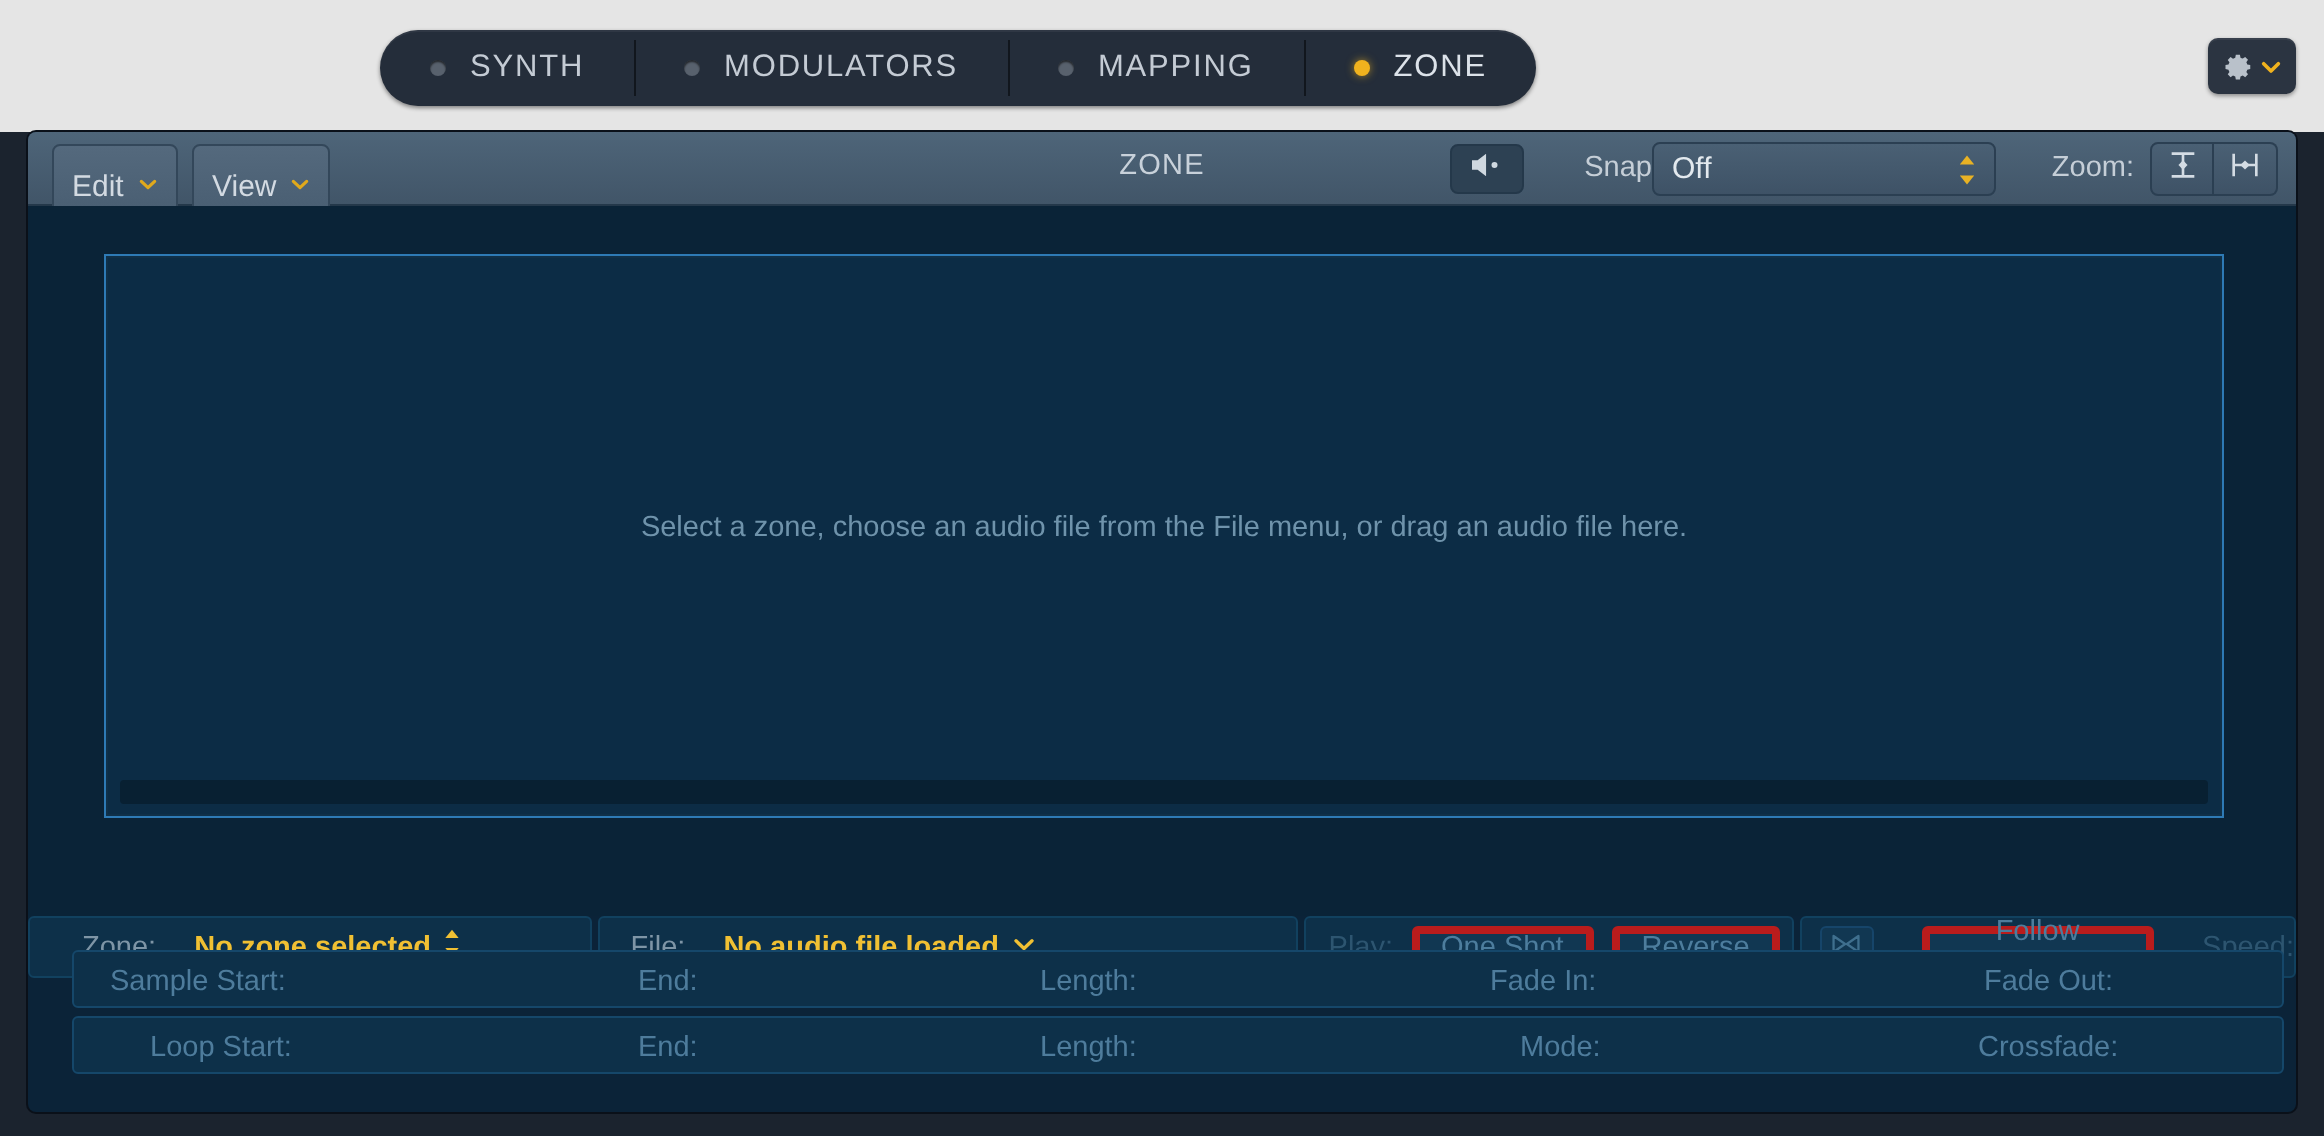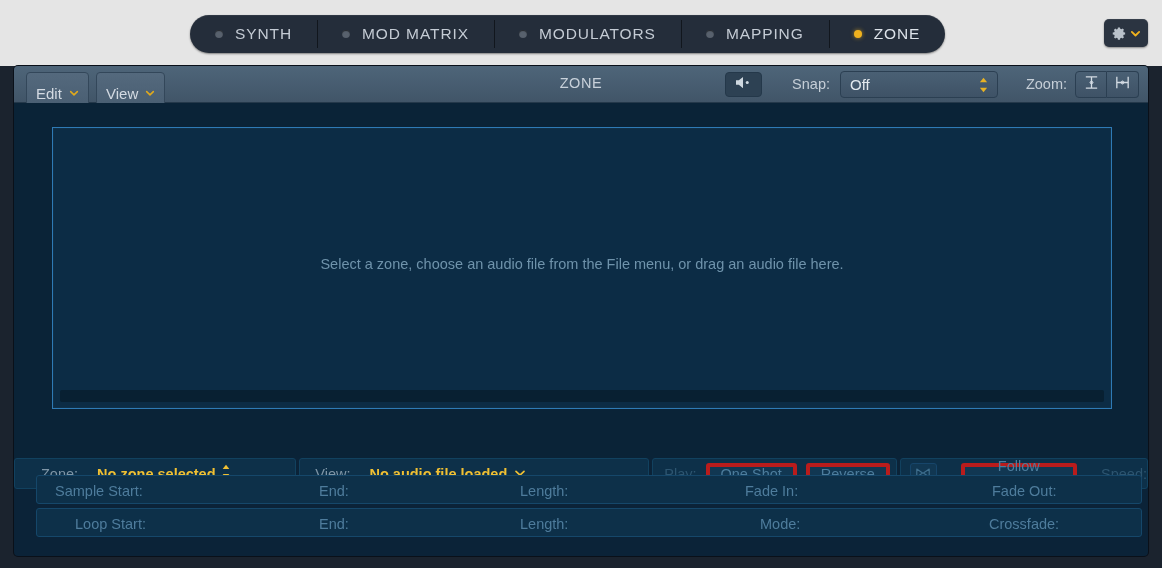--- a/index.html
+++ b/index.html
@@ -149,21 +149,21 @@
   }
 
   .snap-label {
     position: absolute;
     right: 318px; top: 10px;
     font-size: 14.5px; color: #c5ced7;
   }
   .snap-select {
     position: absolute;
     right: 150px; top: 5px;
-    width: 158px; height: 27px;
+    width: 172px; height: 27px;
     background: linear-gradient(#4a6074, #3e5266);
     border: 1px solid #2b3f52;
     border-radius: 4px;
     display: flex; align-items: center;
     cursor: default;
   }
   .snap-select .val {
     font-size: 15px; color: #e3e9ee;
     margin-left: 9px;
   }
@@ -300,24 +300,20 @@
 <div id="app">
 
   <div class="tabbar-wrap">
     <div class="tabgroup">
 
       <div class="tab">
         <span class="tab-dot"></span>
         <span class="tab-label">SYNTH</span>
       </div>
 
-      <div class="tab">
-        <span class="tab-dot"></span>
-        <span class="tab-label">MOD MATRIX</span>
-      </div>
 
       <div class="tab">
         <span class="tab-dot"></span>
         <span class="tab-label">MODULATORS</span>
       </div>
 
       <div class="tab">
         <span class="tab-dot"></span>
         <span class="tab-label">MAPPING</span>
       </div>
@@ -427,21 +423,21 @@
         <span class="fld-value">No zone selected</span>
         <span style="margin-left:5px;">
           <svg width="10" height="15" viewBox="0 0 12 18">
             <path d="M6 1 L10 6 L2 6 Z" fill="#f0c033"></path>
             <path d="M6 17 L10 12 L2 12 Z" fill="#f0c033"></path>
           </svg>
         </span>
       </div>
 
       <div class="info-cell" id="cell-file">
-        <span class="fld-label">View:</span>
+        <span class="fld-label">File:</span>
         <span class="fld-value">No audio file loaded</span>
         <span style="margin-left:7px;">
           <svg width="12" height="12" viewBox="0 0 12 12">
             <path d="M2 4.4 L6 8.2 L10 4.4" stroke="#f0c033" stroke-width="1.7" fill="none" stroke-linecap="round" stroke-linejoin="round"></path>
           </svg>
         </span>
       </div>
 
       <div class="info-cell" id="cell-play">
         <span class="fld-label dim">Play:</span>

